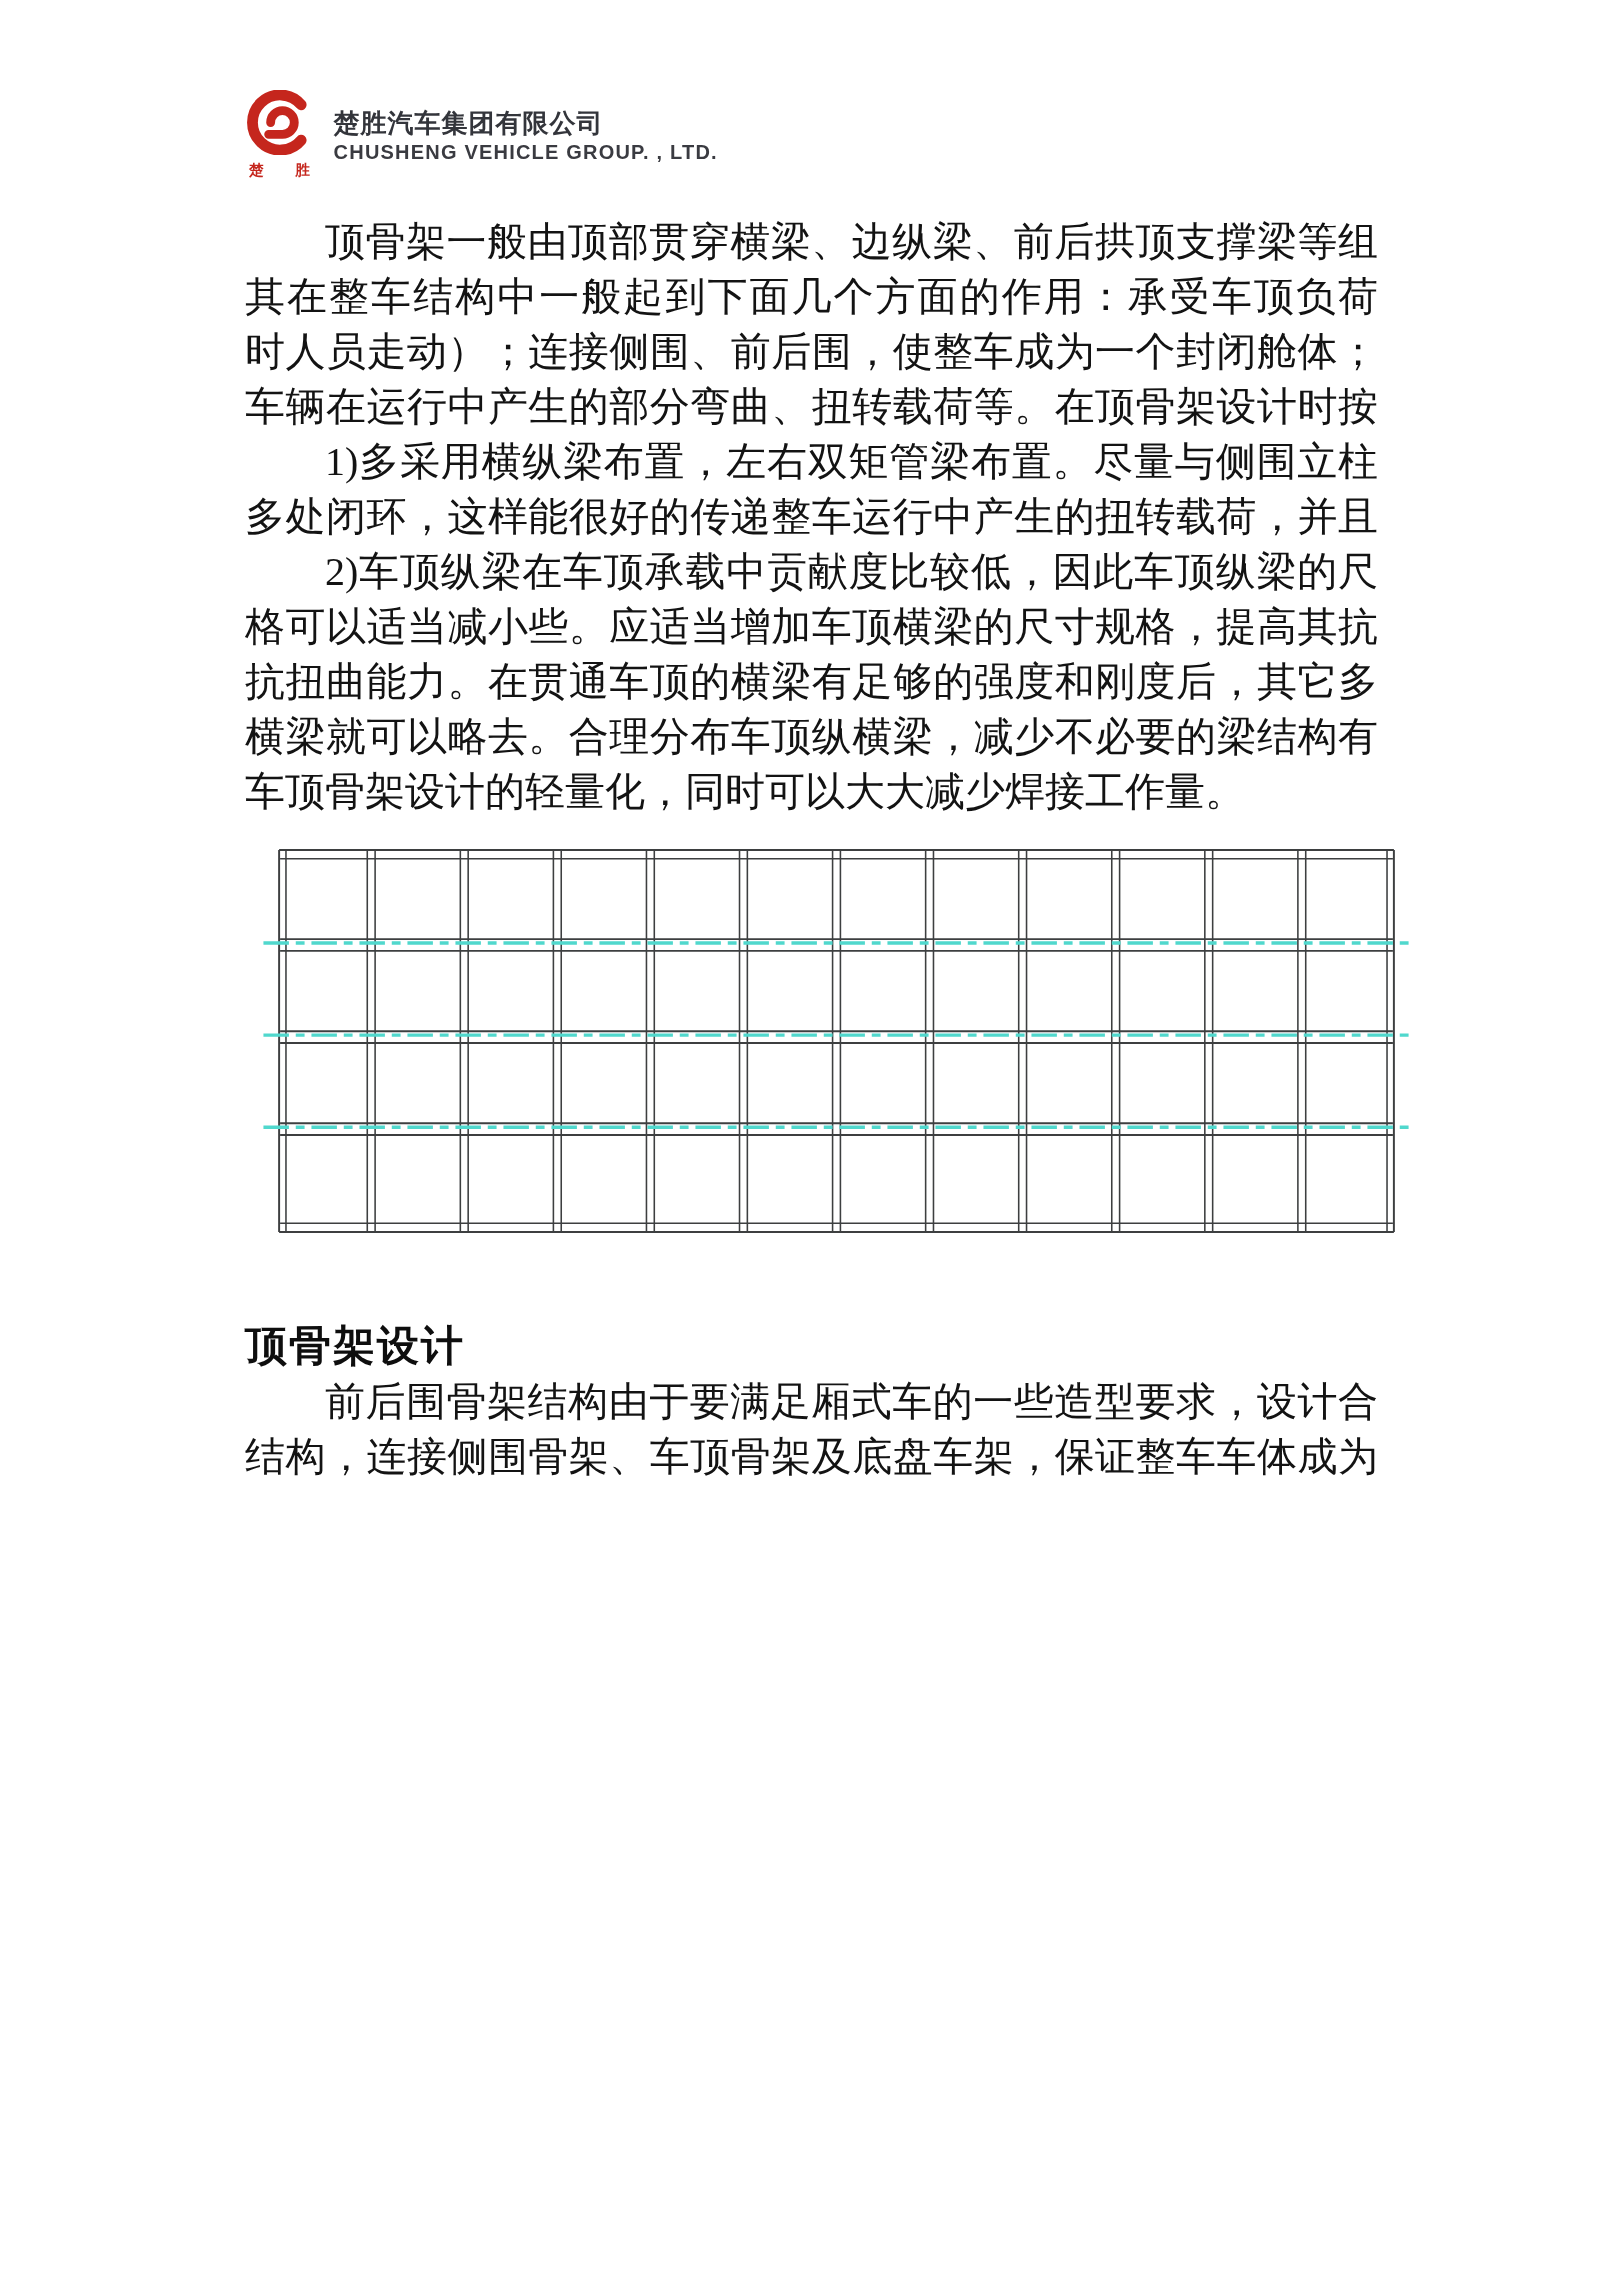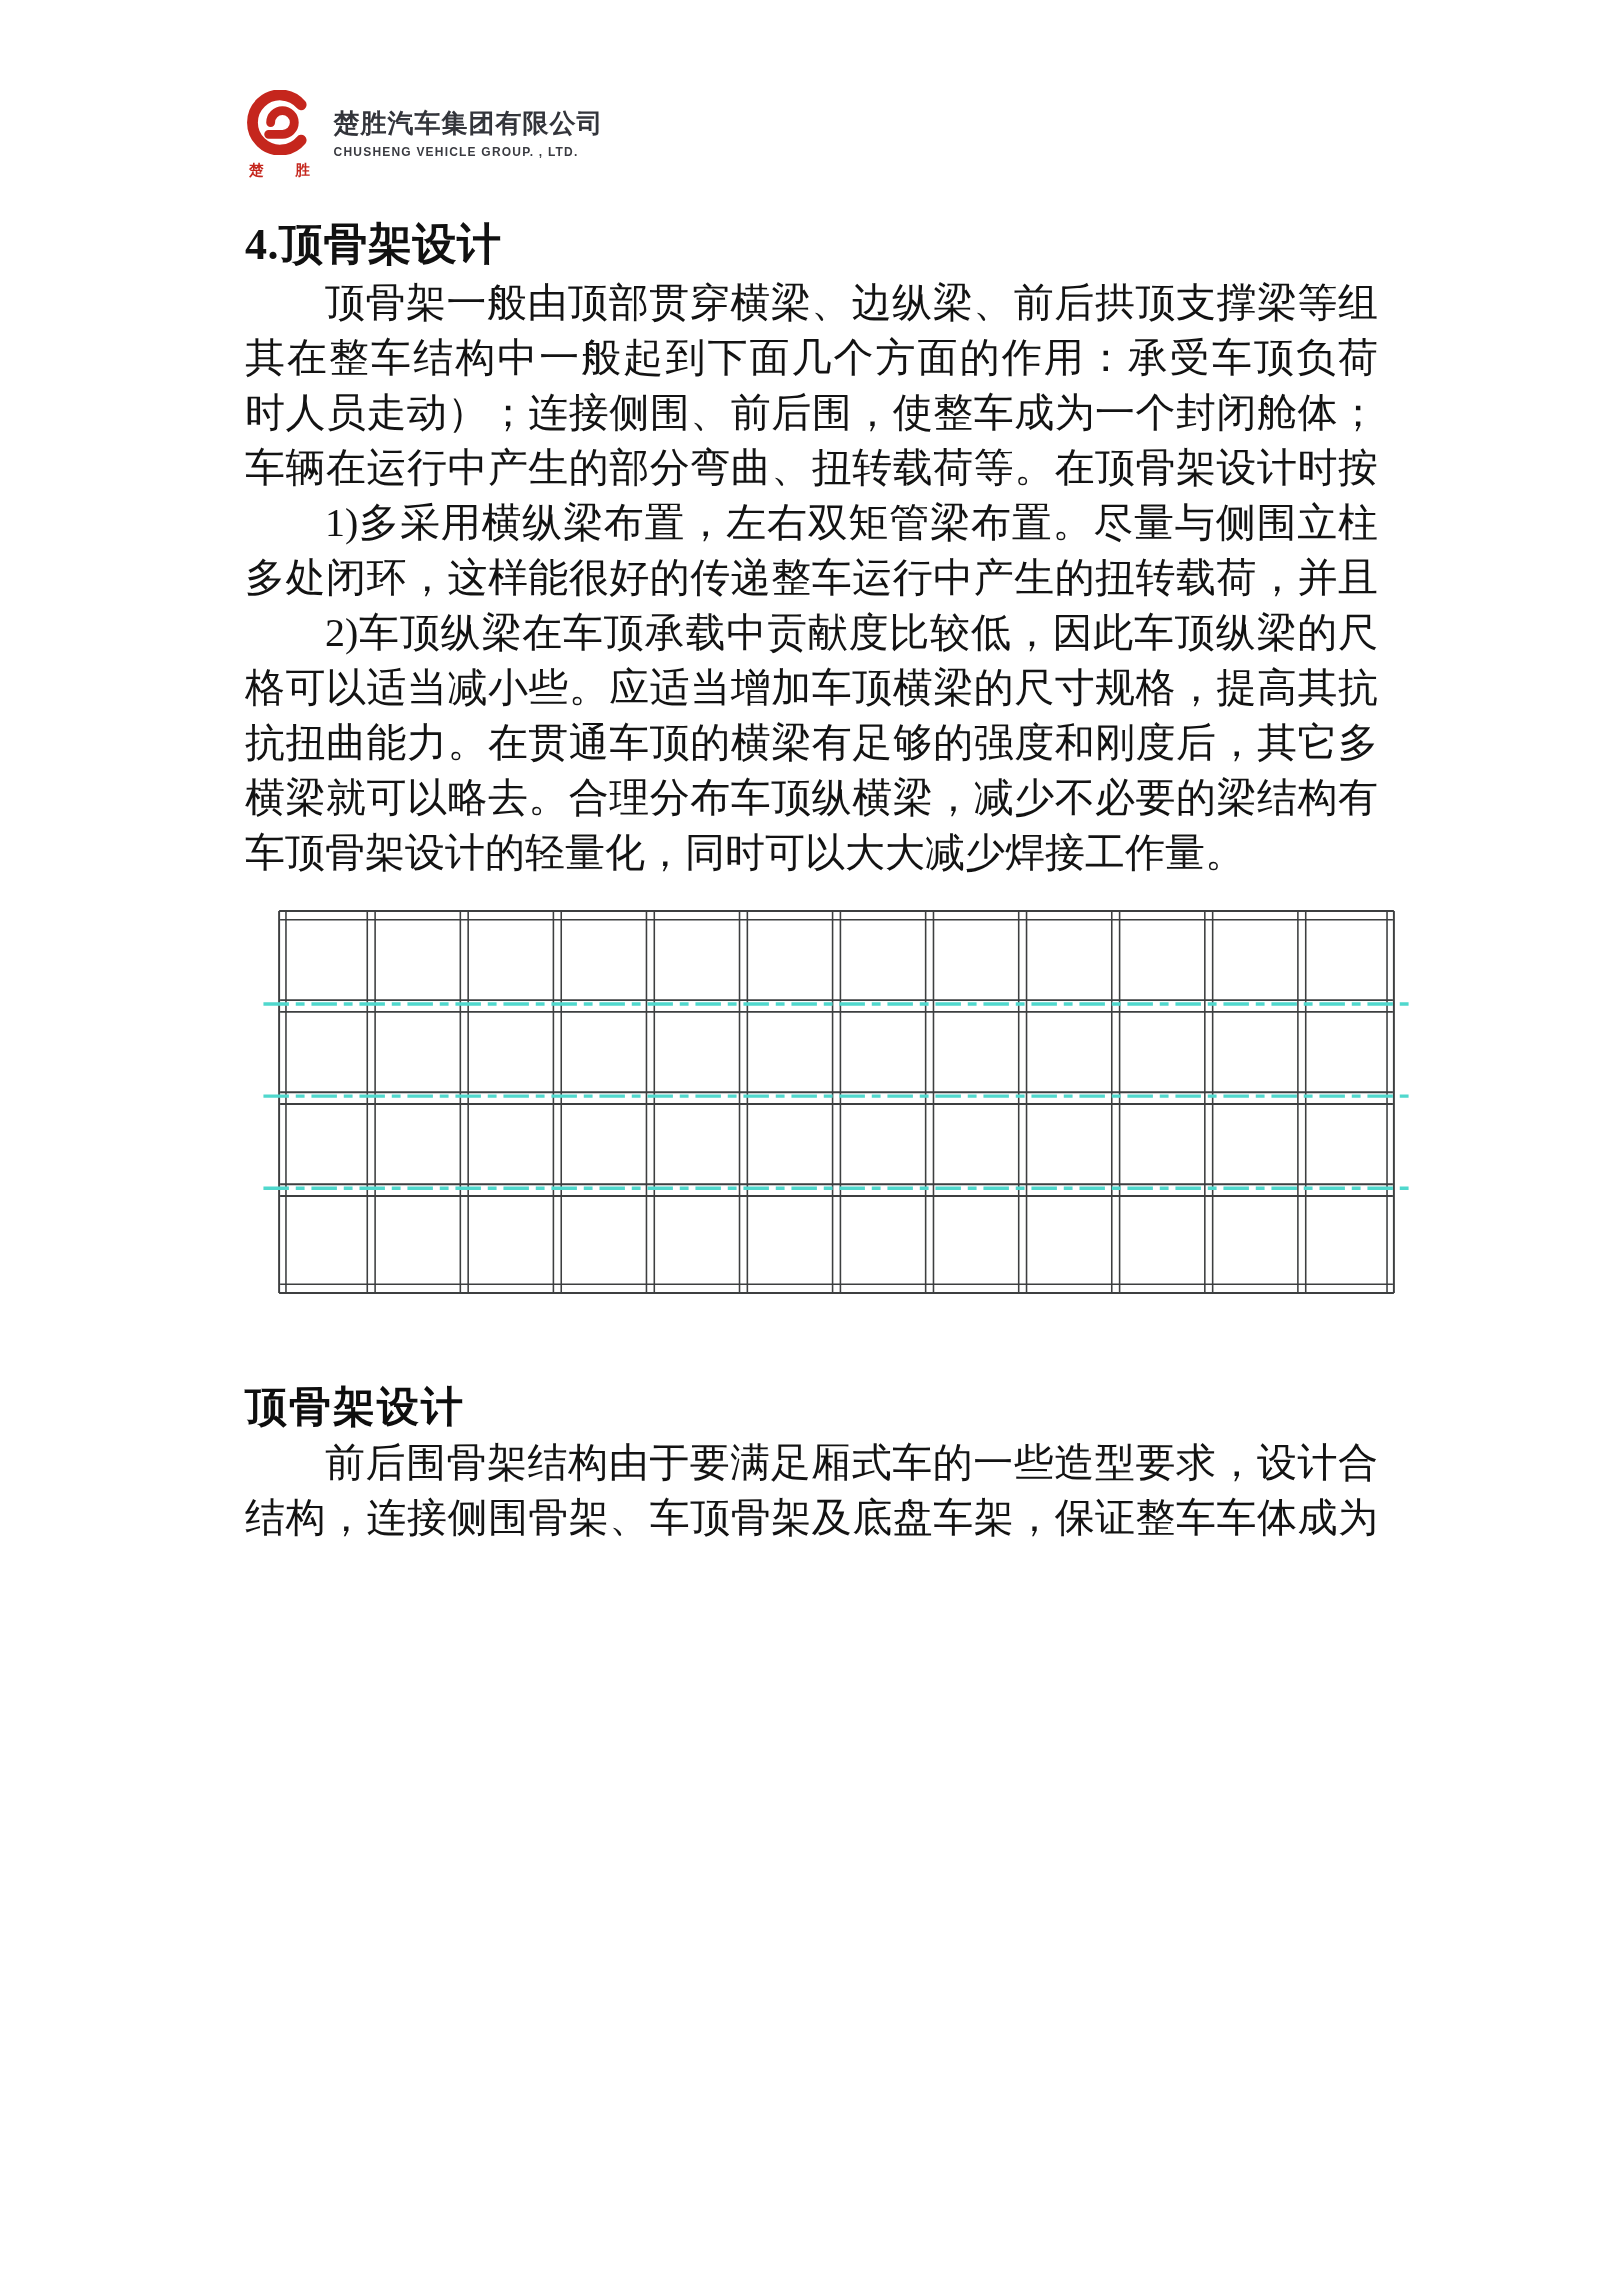--- a/index.html
+++ b/index.html
@@ -21,21 +21,21 @@
     display:flex;justify-content:space-between;
     font-family:"Liberation Serif",serif;
   }
   .logo-text{margin-left:17.6px;padding-top:15.7px;}
   .logo-cn{
     font-size:26px;font-weight:bold;color:#33353b;
     letter-spacing:1px;line-height:35px;white-space:nowrap;
     font-family:"Liberation Sans","DejaVu Sans",sans-serif;
   }
   .logo-en{
-    font-size:12px;font-weight:bold;color:#3a3b41;
+    font-size:20px;font-weight:bold;color:#3a3b41;
     letter-spacing:1.2px;line-height:23.5px;white-space:nowrap;
     font-family:"Liberation Sans","DejaVu Sans",sans-serif;
   }
   
   .content{position:absolute;left:245px;top:214px;width:1133px;}
   .sec-heading{
     margin:0;font-size:44px;line-height:61px;font-weight:bold;
     color:#111;letter-spacing:0.5px;
   }
   .text-line{
@@ -75,21 +75,20 @@
       </div>
     </div>
     <div class="logo-text">
       <div class="logo-cn">楚胜汽车集团有限公司</div>
       <div class="logo-en">CHUSHENG VEHICLE GROUP. , LTD.</div>
     </div>
   </div>
 
   <div class="content">
 
-    <h2 class="sec-heading">4.顶骨架设计</h2>
 
     <div>
         <div class="text-line indent fill">顶骨架一般由顶部贯穿横梁、边纵梁、前后拱顶支撑梁等组成，</div>
         <div class="text-line fill">其在整车结构中一般起到下面几个方面的作用：承受车顶负荷（检修</div>
         <div class="text-line fill">时人员走动）；连接侧围、前后围，使整车成为一个封闭舱体；承受</div>
         <div class="text-line fill">车辆在运行中产生的部分弯曲、扭转载荷等。在顶骨架设计时按如下</div>
       </div>
     <div>
         <div class="text-line indent fill">1)多采用横纵梁布置，左右双矩管梁布置。尽量与侧围立柱形成</div>
         <div class="text-line fill">多处闭环，这样能很好的传递整车运行中产生的扭转载荷，并且将左</div>

